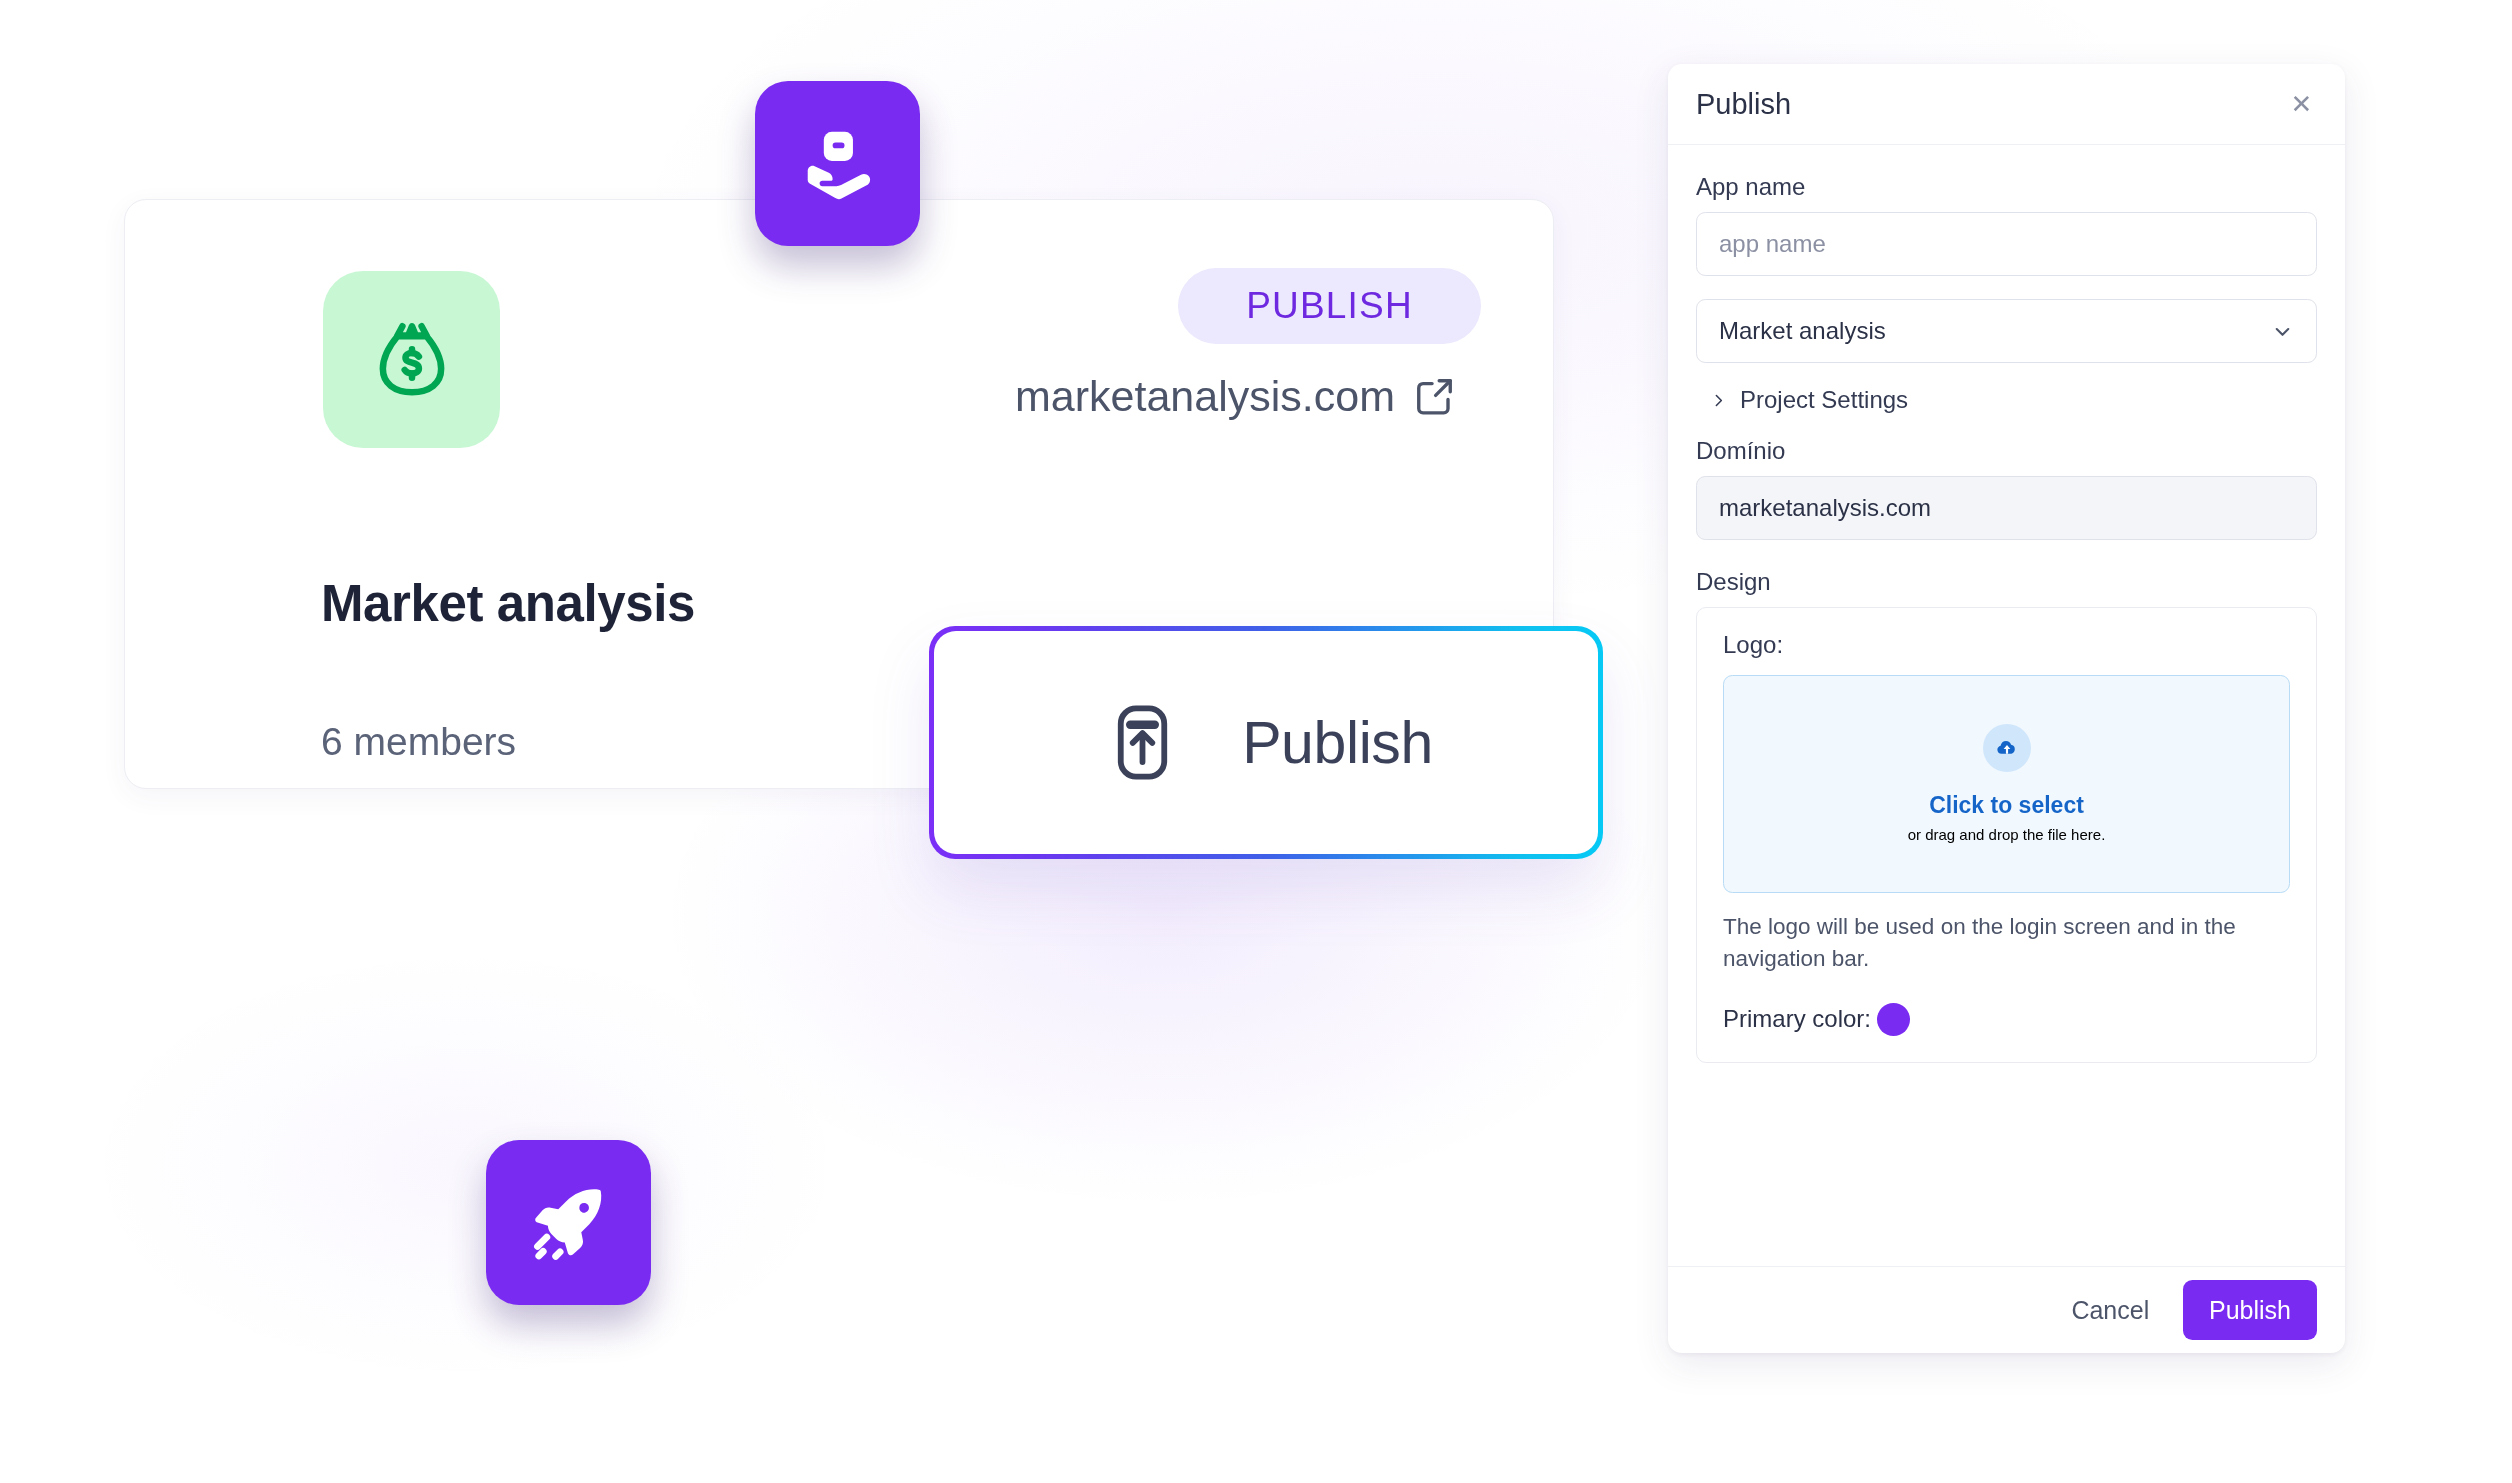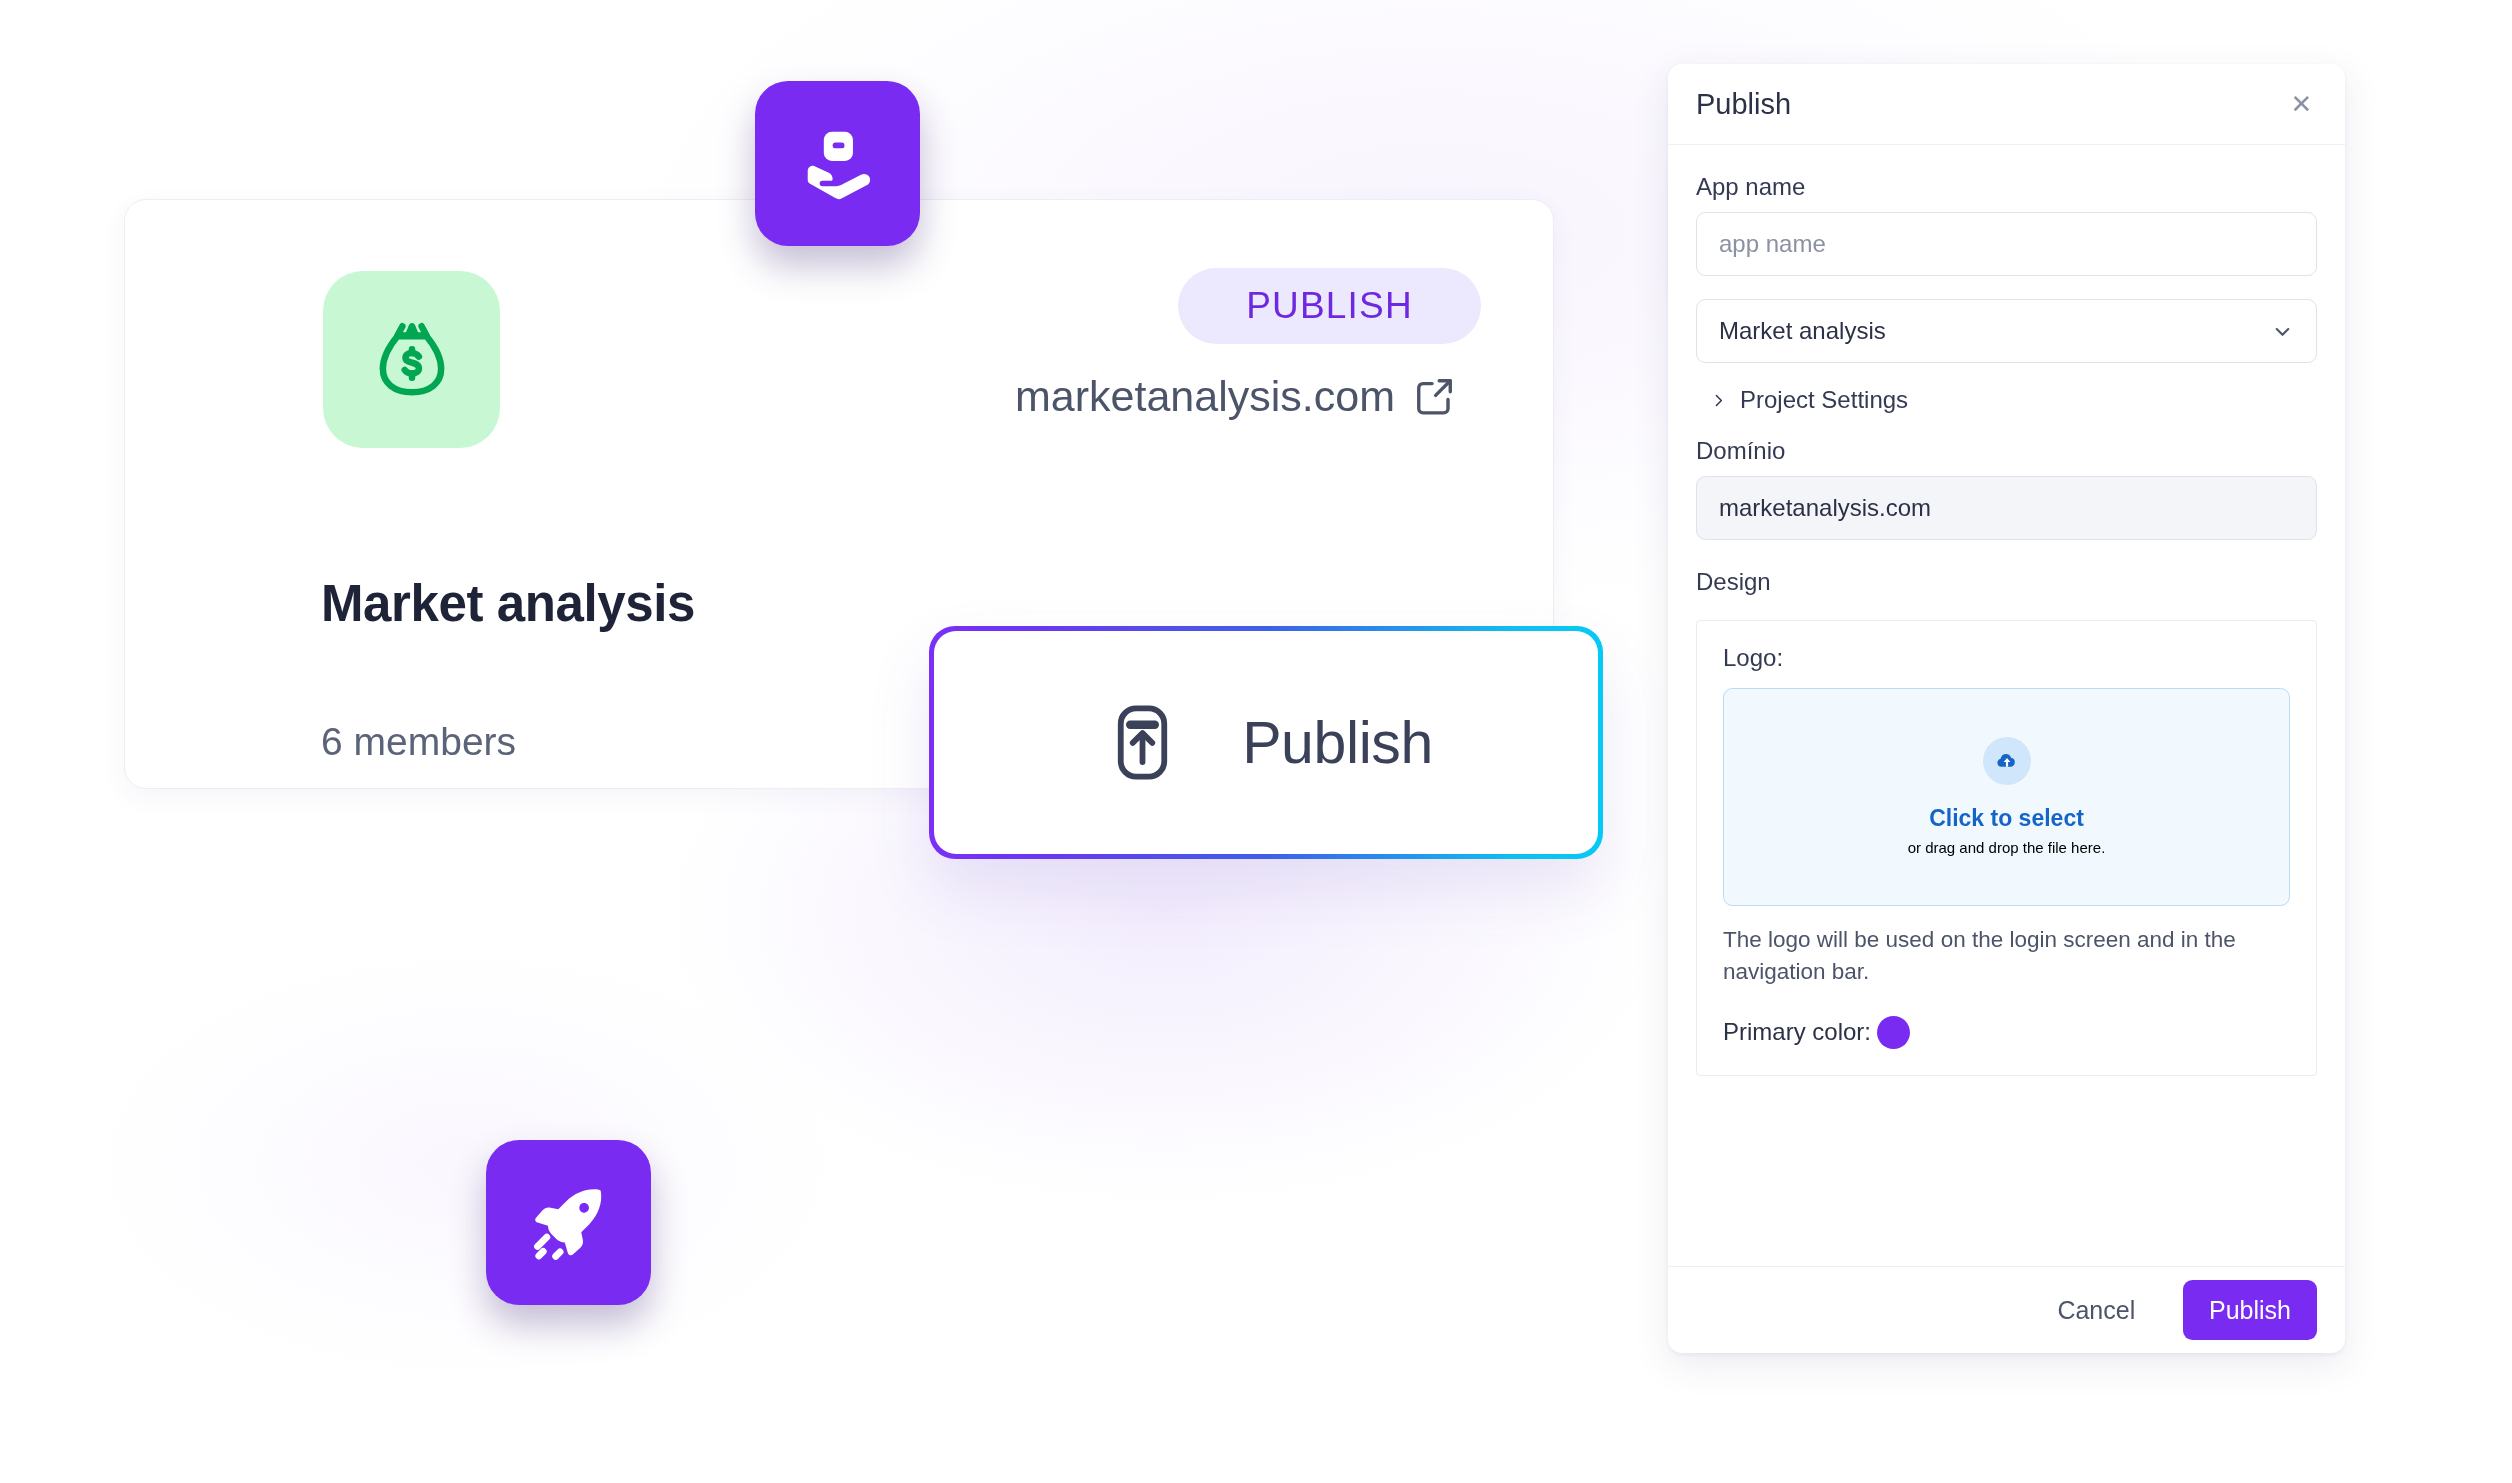--- a/index.html
+++ b/index.html
@@ -236,23 +236,23 @@
     margin: 23px 0 0 14px;
     font-size: 24px;
     color: #333a52;
     cursor: pointer;
   }
   .gap-30 { height: 23px; }
   .gap-36 { height: 28px; }
 
   .design-box {
     border: 1.6px solid #e9ebf1;
-    border-radius: 4px;
+    border-radius: 10px;
     padding: 23px 26px 26px 26px;
-    margin-top: 24px;
+    margin-top: 11px;
   }
 
   .logo-label {
     font-size: 24px;
     color: #333a52;
     margin-bottom: 15.5px;
   }
 
   .dropzone {
     border: 1.6px solid #b8dcf5;
@@ -311,21 +311,21 @@
     background: #7a2bf2;
     cursor: pointer;
   }
 
   .panel-footer {
     flex: 0 0 87px;
     border-top: 1.6px solid #eef0f4;
     display: flex;
     align-items: center;
     justify-content: flex-end;
-    gap: 40px;
+    gap: 26px;
     padding: 0 28px;
   }
   .btn-cancel {
     font-size: 25px;
     color: #4c5469;
     background: none;
     border: none;
     cursor: pointer;
     padding: 9.3px 7.8px;
     font-family: inherit;

